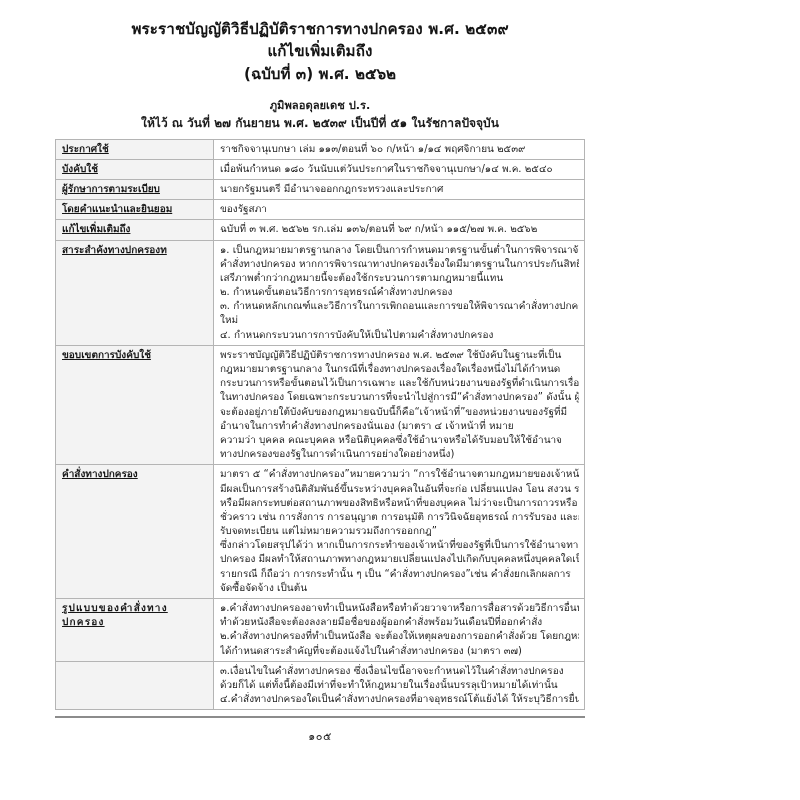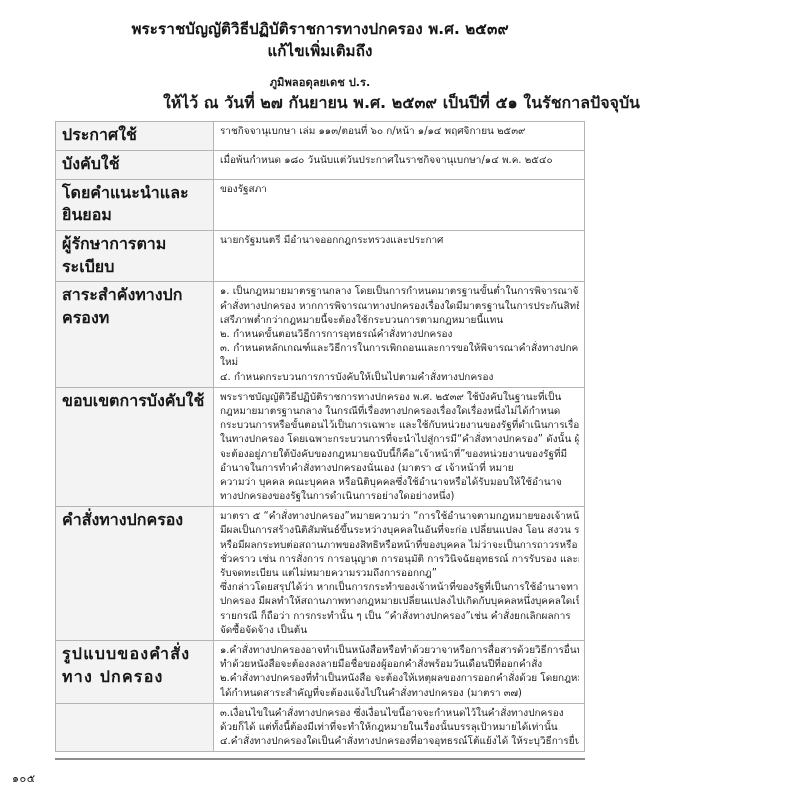--- a/index.html
+++ b/index.html
@@ -45,26 +45,25 @@
     margin-top: 1px;
   }
   .doc-subtitle-1 {
     font-size: 11.2px;
     font-weight: bold;
     color: #1b1b1b;
     margin-top: 13px;
     line-height: 1.4;
   }
   .doc-subtitle-2 {
-    font-size: 16px;
+    font-size: 12px;
     font-weight: bold;
     color: #1b1b1b;
     margin-top: 1px;
     line-height: 1.4;
-    text-align: right;
   }
 
   
   .table-wrap {
     margin: 7px auto 0 auto;
     width: 530px;
   }
   table.doc-table {
     width: 530px;
     border-collapse: collapse;
@@ -74,25 +73,26 @@
   table.doc-table td {
     border: 1px solid #b4b4b4;
     vertical-align: top;
     padding: 2px 5px 3px 6px;
     line-height: 1.42;
   }
   td.label-cell {
     width: 146px;
     background: #f3f3f3;
     font-weight: bold;
-    font-size: 16px;
+    font-size: 10px;
     color: #161616;
     white-space: normal;
     padding-left: 7px;
     padding-top: 3px;
+    text-decoration: underline;
   }
   td.label-cell.spaced {
     letter-spacing: 1.2px;
     margin-left: 40px;
   }
   td.value-cell {
     background: #ffffff;
     font-size: 10px;
     color: #232323;
     overflow: hidden;
@@ -105,63 +105,70 @@
     background: #f3f3f3;
   }
 
   
   .footer-rule {
     width: 530px;
     margin: 6px auto 0 auto;
     border-top: 2px solid #8c8c8c;
   }
   .page-number {
+    text-align: center;
     font-size: 11px;
     color: #1b1b1b;
     margin-top: 9px;
     letter-spacing: 0.5px;
-    margin-left: 12px;
   }
 </style>
 </head>
 <body>
 
 <div class="page">
 
   <div class="title-block">
     <div class="doc-title-1">พระราชบัญญัติวิธีปฏิบัติราชการทางปกครอง พ.ศ. ๒๕๓๙ แก้ไขเพิ่มเติมถึง</div>
+    <div class="doc-title-2">(ฉบับที่ ๓) พ.ศ. ๒๕๖๒</div>
     <div class="doc-subtitle-1">ภูมิพลอดุลยเดช ป.ร.</div>
     <div class="doc-subtitle-2">ให้ไว้ ณ วันที่ ๒๗ กันยายน พ.ศ. ๒๕๓๙ เป็นปีที่ ๕๑ ในรัชกาลปัจจุบัน</div>
   </div>
 
   <div class="table-wrap">
     <table class="doc-table">
       <tbody id="table-body">
           <tr>
             <td class="label-cell">ประกาศใช้</td>
             <td class="value-cell">
               <div class="line">ราชกิจจานุเบกษา เล่ม ๑๑๓/ตอนที่ ๖๐ ก/หน้า ๑/๑๔ พฤศจิกายน ๒๕๓๙</div>
             </td>
           </tr>
           <tr>
             <td class="label-cell">บังคับใช้</td>
             <td class="value-cell">
               <div class="line">เมื่อพ้นกำหนด ๑๘๐ วันนับแต่วันประกาศในราชกิจจานุเบกษา/๑๔ พ.ค. ๒๕๔๐</div>
             </td>
           </tr>
           <tr>
+            <td class="label-cell">ผู้รักษาการตามระเบียบ</td>
+            <td class="value-cell">
+              <div class="line">นายกรัฐมนตรี มีอำนาจออกกฎกระทรวงและประกาศ</div>
+            </td>
+          </tr>
+          <tr>
             <td class="label-cell">โดยคำแนะนำและยินยอม</td>
             <td class="value-cell">
               <div class="line">ของรัฐสภา</div>
             </td>
           </tr>
           <tr>
-            <td class="label-cell">ผู้รักษาการตามระเบียบ</td>
-            <td class="value-cell">
-              <div class="line">นายกรัฐมนตรี มีอำนาจออกกฎกระทรวงและประกาศ</div>
+            <td class="label-cell">แก้ไขเพิ่มเติมถึง</td>
+            <td class="value-cell">
+              <div class="line">ฉบับที่ ๓ พ.ศ. ๒๕๖๒ รก.เล่ม ๑๓๖/ตอนที่ ๖๙ ก/หน้า ๑๑๕/๒๗ พ.ค. ๒๕๖๒</div>
             </td>
           </tr>
           <tr>
             <td class="label-cell">สาระสำคังทางปกครองท</td>
             <td class="value-cell">
               <div class="line">๑. เป็นกฎหมายมาตรฐานกลาง โดยเป็นการกำหนดมาตรฐานขั้นต่ำในการพิจารณาจัดทำ</div>
               <div class="line">คำสั่งทางปกครอง หากการพิจารณาทางปกครองเรื่องใดมีมาตรฐานในการประกันสิทธิและ</div>
               <div class="line">เสรีภาพต่ำกว่ากฎหมายนี้จะต้องใช้กระบวนการตามกฎหมายนี้แทน</div>
               <div class="line">๒. กำหนดขั้นตอนวิธีการการอุทธรณ์คำสั่งทางปกครอง</div>
               <div class="line">๓. กำหนดหลักเกณฑ์และวิธีการในการเพิกถอนและการขอให้พิจารณาคำสั่งทางปกครอง</div>

